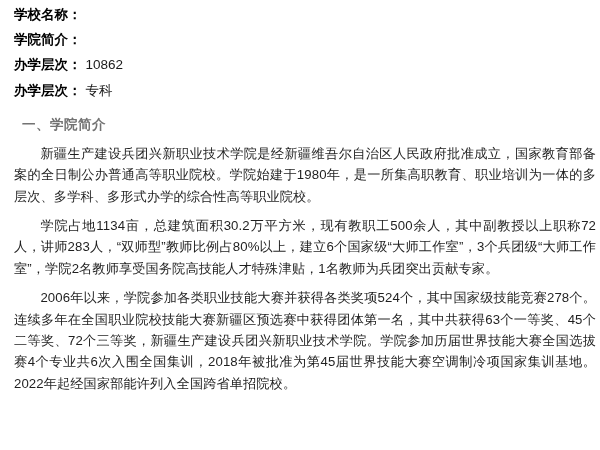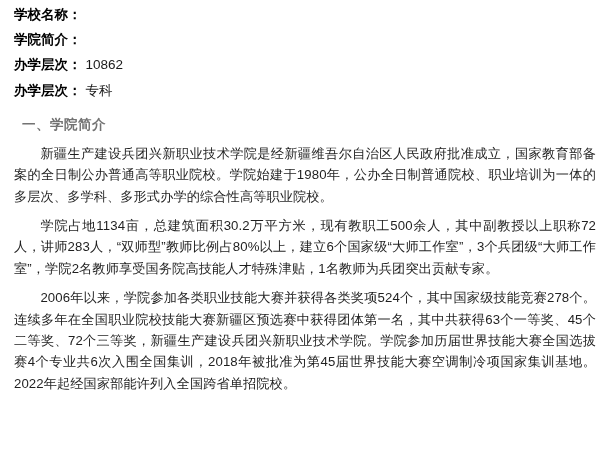--- a/index.html
+++ b/index.html
@@ -74,17 +74,17 @@
     <span class="field-value">10862</span>
   </div>
 
   <div class="field-row">
     <span class="field-label">办学层次：</span>
     <span class="field-value">专科</span>
   </div>
 
   <div class="section-heading">一、学院简介</div>
 
-  <p class="para">新疆生产建设兵团兴新职业技术学院是经新疆维吾尔自治区人民政府批准成立，国家教育部备案的全日制公办普通高等职业院校。学院始建于1980年，公办全日制普通院校、职业培训为一体的多层次、多学科、多形式办学的综合性高等职业院校。</p>
+  <p class="para">新疆生产建设兵团兴新职业技术学院是经新疆维吾尔自治区人民政府批准成立，国家教育部备案的全日制公办普通高等职业院校。学院始建于1980年，是一所集高职教育、职业培训为一体的多层次、多学科、多形式办学的综合性高等职业院校。</p>
   <p class="para">学院占地1134亩，总建筑面积30.2万平方米，现有教职工500余人，其中副教授以上职称72人，讲师283人，“双师型”教师比例占80%以上，建立6个国家级“大师工作室”，3个兵团级“大师工作室”，学院2名教师享受国务院高技能人才特殊津贴，1名教师为兵团突出贡献专家。</p>
   <p class="para">2006年以来，学院参加各类职业技能大赛并获得各类奖项524个，其中国家级技能竞赛278个。连续多年在全国职业院校技能大赛新疆区预选赛中获得团体第一名，其中共获得63个一等奖、45个二等奖、72个三等奖，新疆生产建设兵团兴新职业技术学院。学院参加历届世界技能大赛全国选拔赛4个专业共6次入围全国集训，2018年被批准为第45届世界技能大赛空调制冷项国家集训基地。2022年起经国家部能许列入全国跨省单招院校。</p>
 
 </div>
 
 </body></html>

